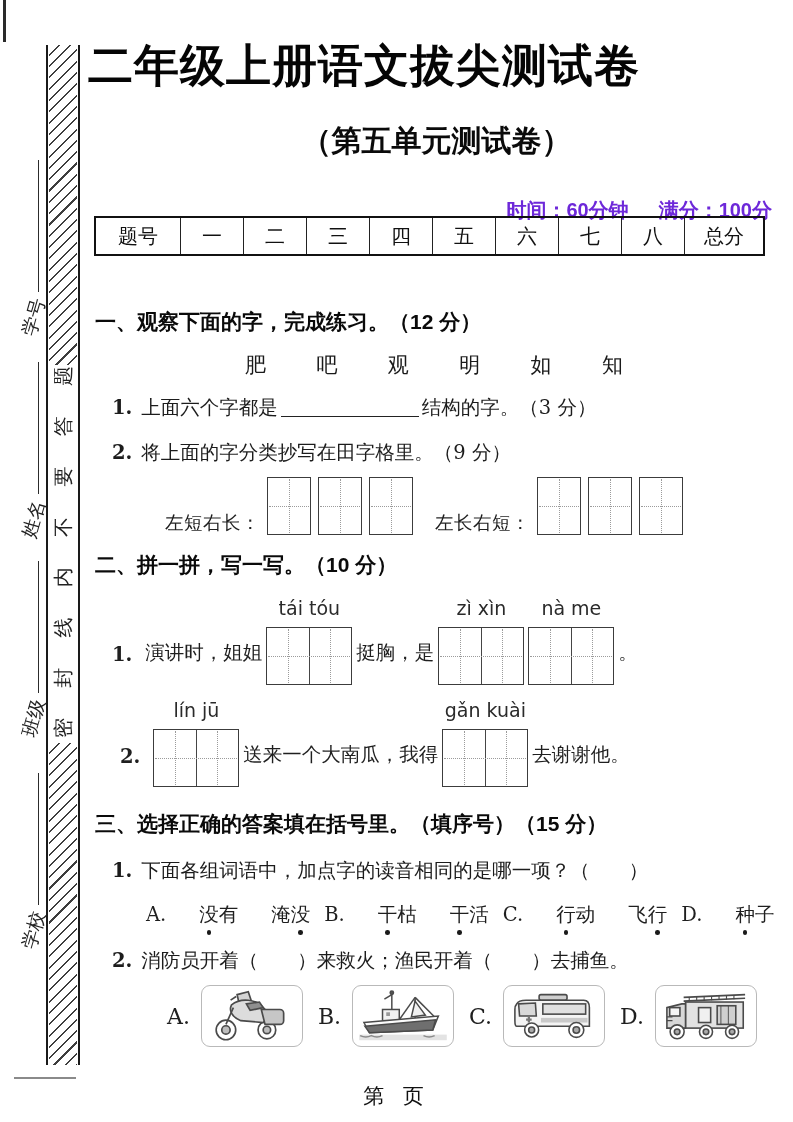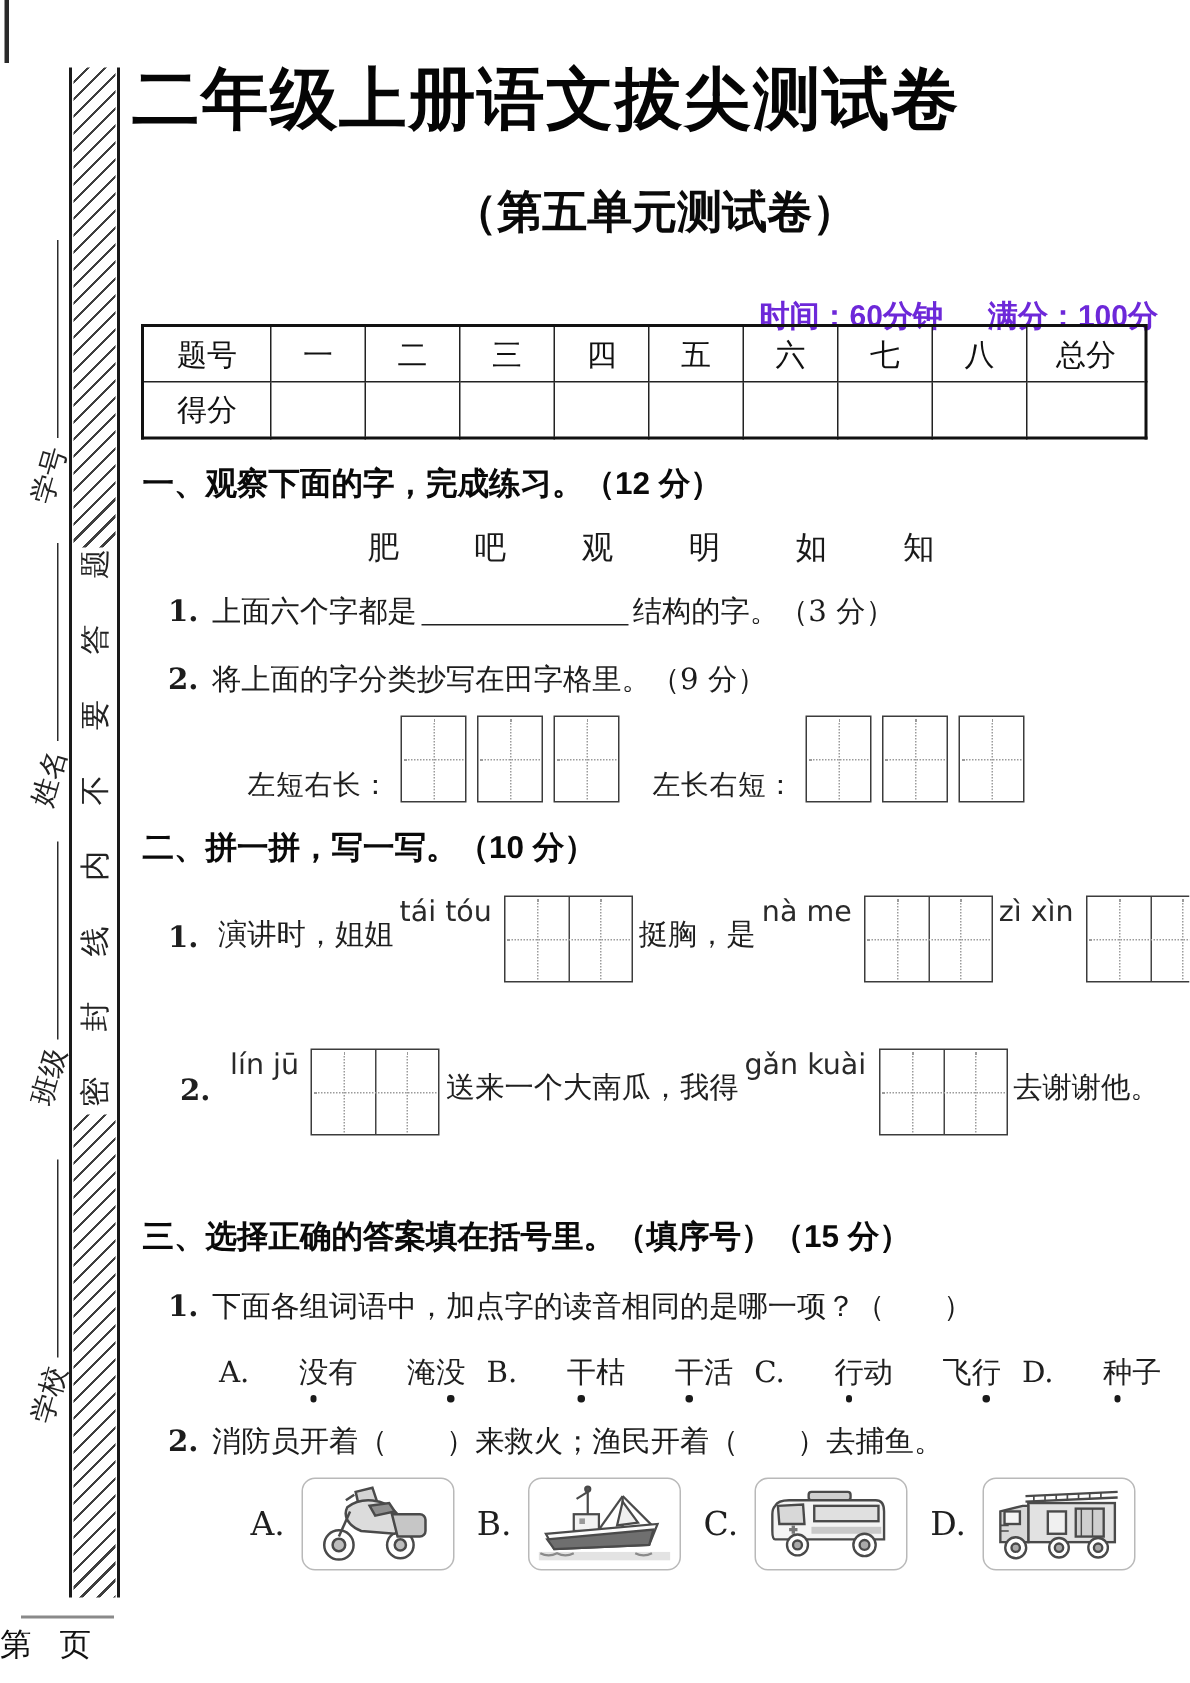--- a/index.html
+++ b/index.html
@@ -62,42 +62,42 @@
   .grid-spacer{width:8px;}
 
   
   .pbox{position:relative;width:86px;height:58px;border:1.7px solid #3c3c3c;background:#fff;box-sizing:border-box;}
   .pbox i{position:absolute;}
   .pbox .v{top:1px;bottom:1px;border-left:1.3px dotted #9b9b9b;}
   .pbox .vs{top:0;bottom:0;border-left:1.4px solid #454545;}
   .pbox .h{left:1px;right:1px;top:50%;border-top:1.3px dotted #9b9b9b;}
   .srow{position:absolute;display:flex;align-items:flex-end;gap:4px;}
   .srow .bt{padding-bottom:19px;font-size:19.5px;white-space:nowrap;}
-  .pcol{display:flex;flex-direction:row;align-items:flex-start;gap:8px;}
+  .pcol{display:flex;flex-direction:column;align-items:center;gap:8px;}
   .pinyin{font-family:"DejaVu Sans",sans-serif;font-size:19px;color:#2a2a2a;white-space:nowrap;}
 
   
   .opt-row{position:absolute;left:146px;top:901px;display:flex;align-items:baseline;gap:9px;
            font-size:19.5px;}
   .opt-label{margin-left:5px;}
   .opt-row .opt-label:first-child{margin-left:0;}
   .opt-word{white-space:nowrap;margin-left:24px;}
   .opt-ch{position:relative;display:inline-block;}
   .opt-ch.dotted::after{content:"";position:absolute;left:50%;margin-left:-2.3px;bottom:-7px;
            width:4.6px;height:4.6px;border-radius:50%;background:#1a1a1a;}
 
   
   .veh-row{position:absolute;left:167px;top:985px;display:flex;align-items:center;}
   .veh{display:flex;align-items:center;gap:11px;margin-right:15px;}
   .veh-label{font-size:22px;}
   .fig{width:102px;height:62px;border:1.6px solid #b9b9b9;border-radius:9px;background:#fff;
        display:flex;align-items:center;justify-content:center;box-sizing:border-box;}
   .fig svg{width:94px;height:54px;}
 
-  .footer{position:absolute;left:0;width:793px;top:1082px;text-align:left;
+  .footer{position:absolute;left:0;width:793px;top:1082px;text-align:center;
           font-size:21px;letter-spacing:6px;color:#111;}
 </style>
 </head>
 <body>
 
 <div id="page">
 
   <div class="edge-top"></div>
   <div class="bottom-tick"></div>
 
@@ -146,32 +146,20 @@
       <td class="w-num">一</td>
       <td class="w-num">二</td>
       <td class="w-num">三</td>
       <td class="w-num">四</td>
       <td class="w-num">五</td>
       <td class="w-num">六</td>
       <td class="w-num">七</td>
       <td class="w-num">八</td>
       <td class="w-total">总分</td>
     </tr>
-    <tr>
-      <td>得分</td>
-      <td></td>
-      <td></td>
-      <td></td>
-      <td></td>
-      <td></td>
-      <td></td>
-      <td></td>
-      <td></td>
-      <td></td>
-    </tr>
   </tbody>
     </table>
 
   <div class="sec-h" style="top:308px">一、观察下面的字，完成练习。（12 分）</div>
   <div class="char-row">
     <span>肥</span>
     <span>吧</span>
     <span>观</span>
     <span>明</span>
     <span>如</span>
@@ -204,30 +192,30 @@
       <span class="pinyin">tái  tóu</span>
       <div class="pbox">
           <i class="v" style="left:25%"></i>
           <i class="vs" style="left:50%"></i>
           <i class="v" style="left:75%"></i>
           <i class="h"></i>
         </div>
     </div>
     <span class="bt">挺胸，是</span>
     <div class="pcol">
+      <span class="pinyin">zì  xìn</span>
+      <div class="pbox">
+          <i class="v" style="left:25%"></i>
+          <i class="vs" style="left:50%"></i>
+          <i class="v" style="left:75%"></i>
+          <i class="h"></i>
+        </div>
+    </div>
+    <div class="pcol">
       <span class="pinyin">nà  me</span>
-      <div class="pbox">
-          <i class="v" style="left:25%"></i>
-          <i class="vs" style="left:50%"></i>
-          <i class="v" style="left:75%"></i>
-          <i class="h"></i>
-        </div>
-    </div>
-    <div class="pcol">
-      <span class="pinyin">zì  xìn</span>
       <div class="pbox">
           <i class="v" style="left:25%"></i>
           <i class="vs" style="left:50%"></i>
           <i class="v" style="left:75%"></i>
           <i class="h"></i>
         </div>
     </div>
     <span class="bt">。</span>
   </div>
 

